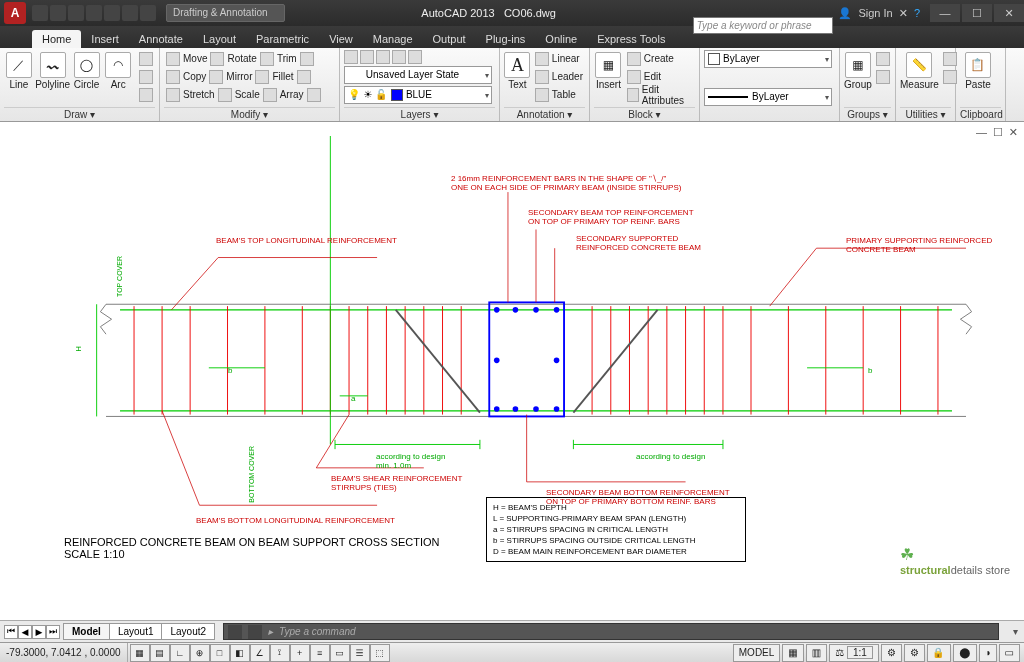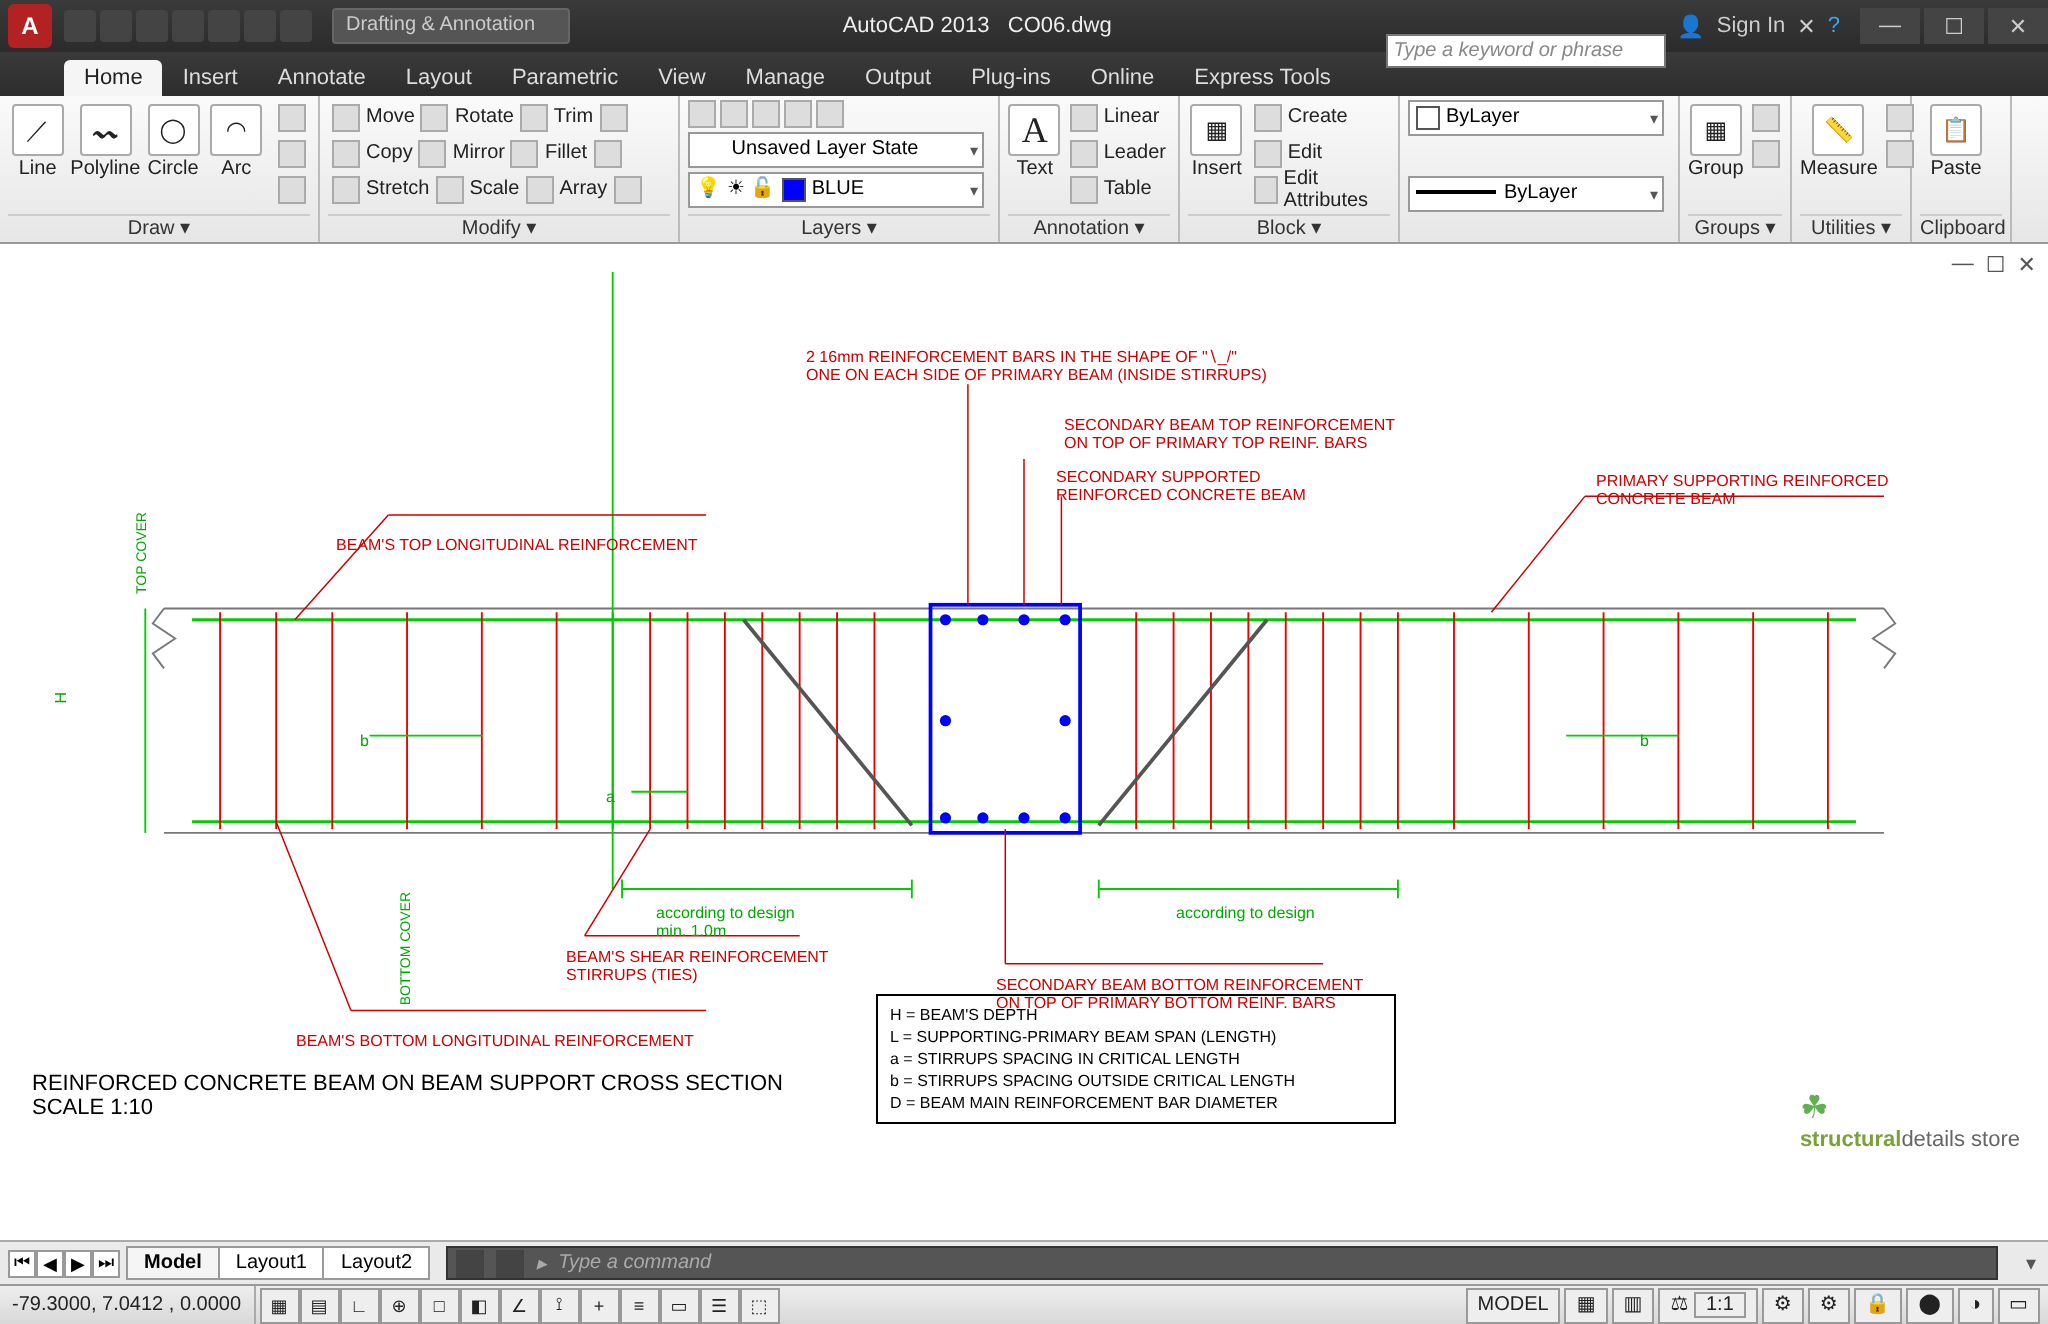--- a/index.html
+++ b/index.html
@@ -33,21 +33,21 @@
 .rows { display:flex; flex-direction:column; gap:1px; font-size:10px; color:#222;}
 .rows .row { display:flex; align-items:center; gap:3px; height:17px; padding:0 2px;}
 .rows .row .ic { width:14px; height:14px; background:#ddd; border:1px solid #aaa;}
 .combo { height:18px; border:1px solid #999; background:#fff; font-size:10px; padding:0 14px 0 3px; line-height:16px; position:relative;}
 .combo::after{content:"▾"; position:absolute; right:2px; top:1px; font-size:8px; color:#555;}
 .sw { width:12px; height:12px; display:inline-block; border:1px solid #555;}
 
 
 .canvas { position:absolute; top:122px; left:0; right:0; bottom:36px; background:#fff;}
 .canvas .vc-icons{position:absolute; top:4px; right:6px; display:flex; gap:6px; font-size:11px; color:#555;}
-.drawing { position:absolute; inset:14px 8px 60px 8px;}
+.drawing { position:absolute; inset:14px 8px 60px 8px;margin-left:48px;}
 
 .redtxt { position:absolute; font-size:8px; color:#c00; white-space:nowrap; font-family:Arial,sans-serif;}
 .greentxt{ position:absolute; font-size:8px; color:#0a0; font-family:Arial,sans-serif;}
 .blktxt { position:absolute; font-size:10px; color:#000; font-family:Arial,sans-serif;}
 .legend { position:absolute; border:1px solid #000; padding:4px 6px; font-size:8px; line-height:11px; font-family:Arial,sans-serif;}
 .rot { writing-mode:vertical-rl; transform:rotate(180deg);}
 
 
 svg.dwg { position:absolute; inset:0; width:100%; height:100%; }
 
@@ -413,24 +413,24 @@
         <line x1="265" y1="355" x2="300" y2="298"></line>
           <line x1="265" y1="355" x2="380" y2="355"></line>
         <line x1="140" y1="395" x2="100" y2="294"></line>
           <line x1="140" y1="395" x2="330" y2="395"></line>
         <line x1="490" y1="370" x2="490" y2="298"></line>
           <line x1="490" y1="370" x2="660" y2="370"></line>
       </g>
     </svg>
 
     <div class="redtxt" style="top:38px; left:395px;"><span>2 16mm REINFORCEMENT BARS IN THE SHAPE OF "∖_/"</span><br><span>ONE ON EACH SIDE OF PRIMARY BEAM (INSIDE STIRRUPS)</span></div>
-    <div class="redtxt" style="top:72px; left:524px;"><span>SECONDARY BEAM TOP REINFORCEMENT</span><br><span>ON TOP OF PRIMARY TOP REINF. BARS</span></div>
+    <div class="redtxt" style="top:72px; left:472px;"><span>SECONDARY BEAM TOP REINFORCEMENT</span><br><span>ON TOP OF PRIMARY TOP REINF. BARS</span></div>
     <div class="redtxt" style="top:98px; left:520px;"><span>SECONDARY SUPPORTED</span><br><span>REINFORCED CONCRETE BEAM</span></div>
     <div class="redtxt" style="top:100px; left:790px;"><span>PRIMARY SUPPORTING REINFORCED</span><br><span>CONCRETE BEAM</span></div>
-    <div class="redtxt" style="top:132px; left:160px;">BEAM'S TOP LONGITUDINAL REINFORCEMENT</div>
+    <div class="redtxt" style="top:100px; left:160px;">BEAM'S TOP LONGITUDINAL REINFORCEMENT</div>
     <div class="redtxt" style="top:338px; left:275px;"><span>BEAM'S SHEAR REINFORCEMENT</span><br><span>STIRRUPS (TIES)</span></div>
     <div class="redtxt" style="top:380px; left:140px;">BEAM'S BOTTOM LONGITUDINAL REINFORCEMENT</div>
     <div class="redtxt" style="top:352px; left:490px;"><span>SECONDARY BEAM BOTTOM REINFORCEMENT</span><br><span>ON TOP OF PRIMARY BOTTOM REINF. BARS</span></div>
 
     <div class="greentxt" style="top:316px; left:320px;"><span>according to design</span><br><span>min. 1.0m</span></div>
     <div class="greentxt" style="top:316px; left:580px;">according to design</div>
     <div class="greentxt rot" style="top:210px; left:18px;">H</div>
     <div class="greentxt" style="top:258px; left:295px;">a</div>
     <div class="greentxt" style="top:230px; left:172px;">b</div>
     <div class="greentxt" style="top:230px; left:812px;">b</div>

